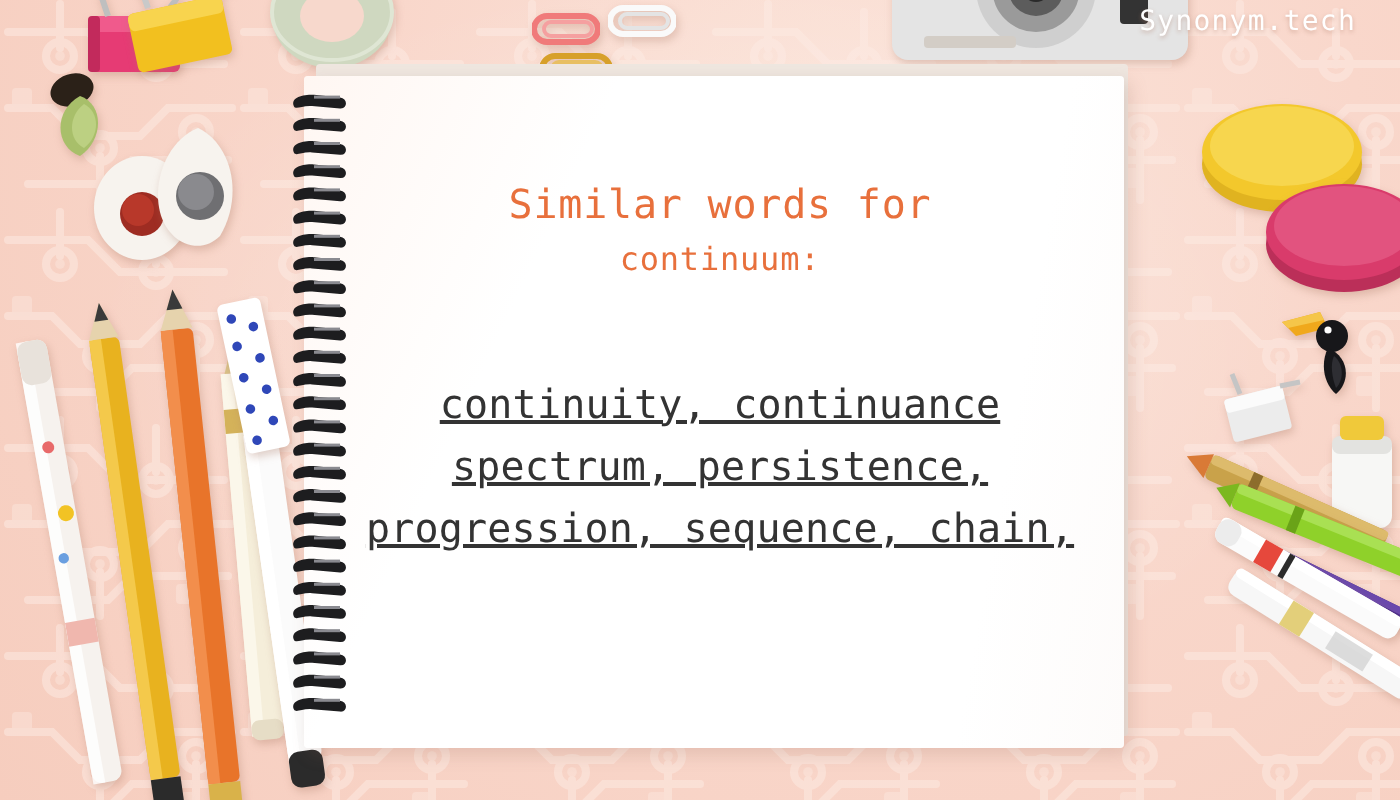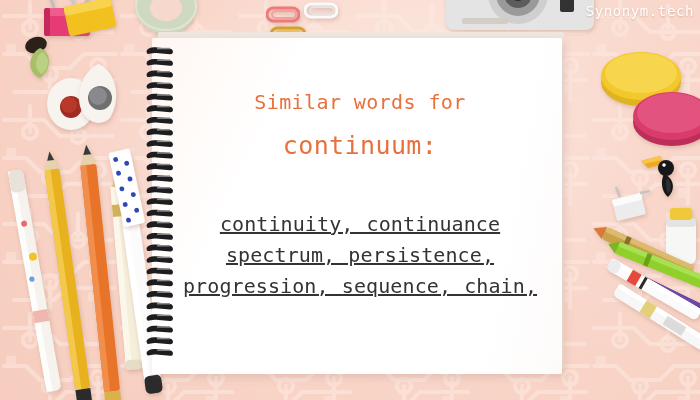--- a/index.html
+++ b/index.html
@@ -88,39 +88,39 @@
   }
   .headline {
     color: #e8703c;
     font-size: 20px;
     letter-spacing: .4px;
     line-height: 1.25;
     margin: 0;
   }
   .term {
     color: #e8703c;
-    font-size: 25px;
+    font-size: 16px;
     letter-spacing: .4px;
     line-height: 1.35;
-    margin: 14px 0 0 0;
+    margin: 4px 0 0 0;
   }
   .words {
     margin: 46px 0 0 0;
     color: #333333;
     font-size: 20px;
     line-height: 1.55;
     letter-spacing: .1px;
     word-spacing: 1px;
     text-decoration: underline;
   }
 
   
   .brand {
     position: absolute;
-    right: 6px;
+    right: 22px;
     top: 3px;
     color: #ffffff;
     font-size: 14px;
     letter-spacing: .6px;
     text-shadow: 0 1px 2px rgba(170,120,100,.45);
     z-index: 40;
   }
 
   
   .obj { position: absolute; }

